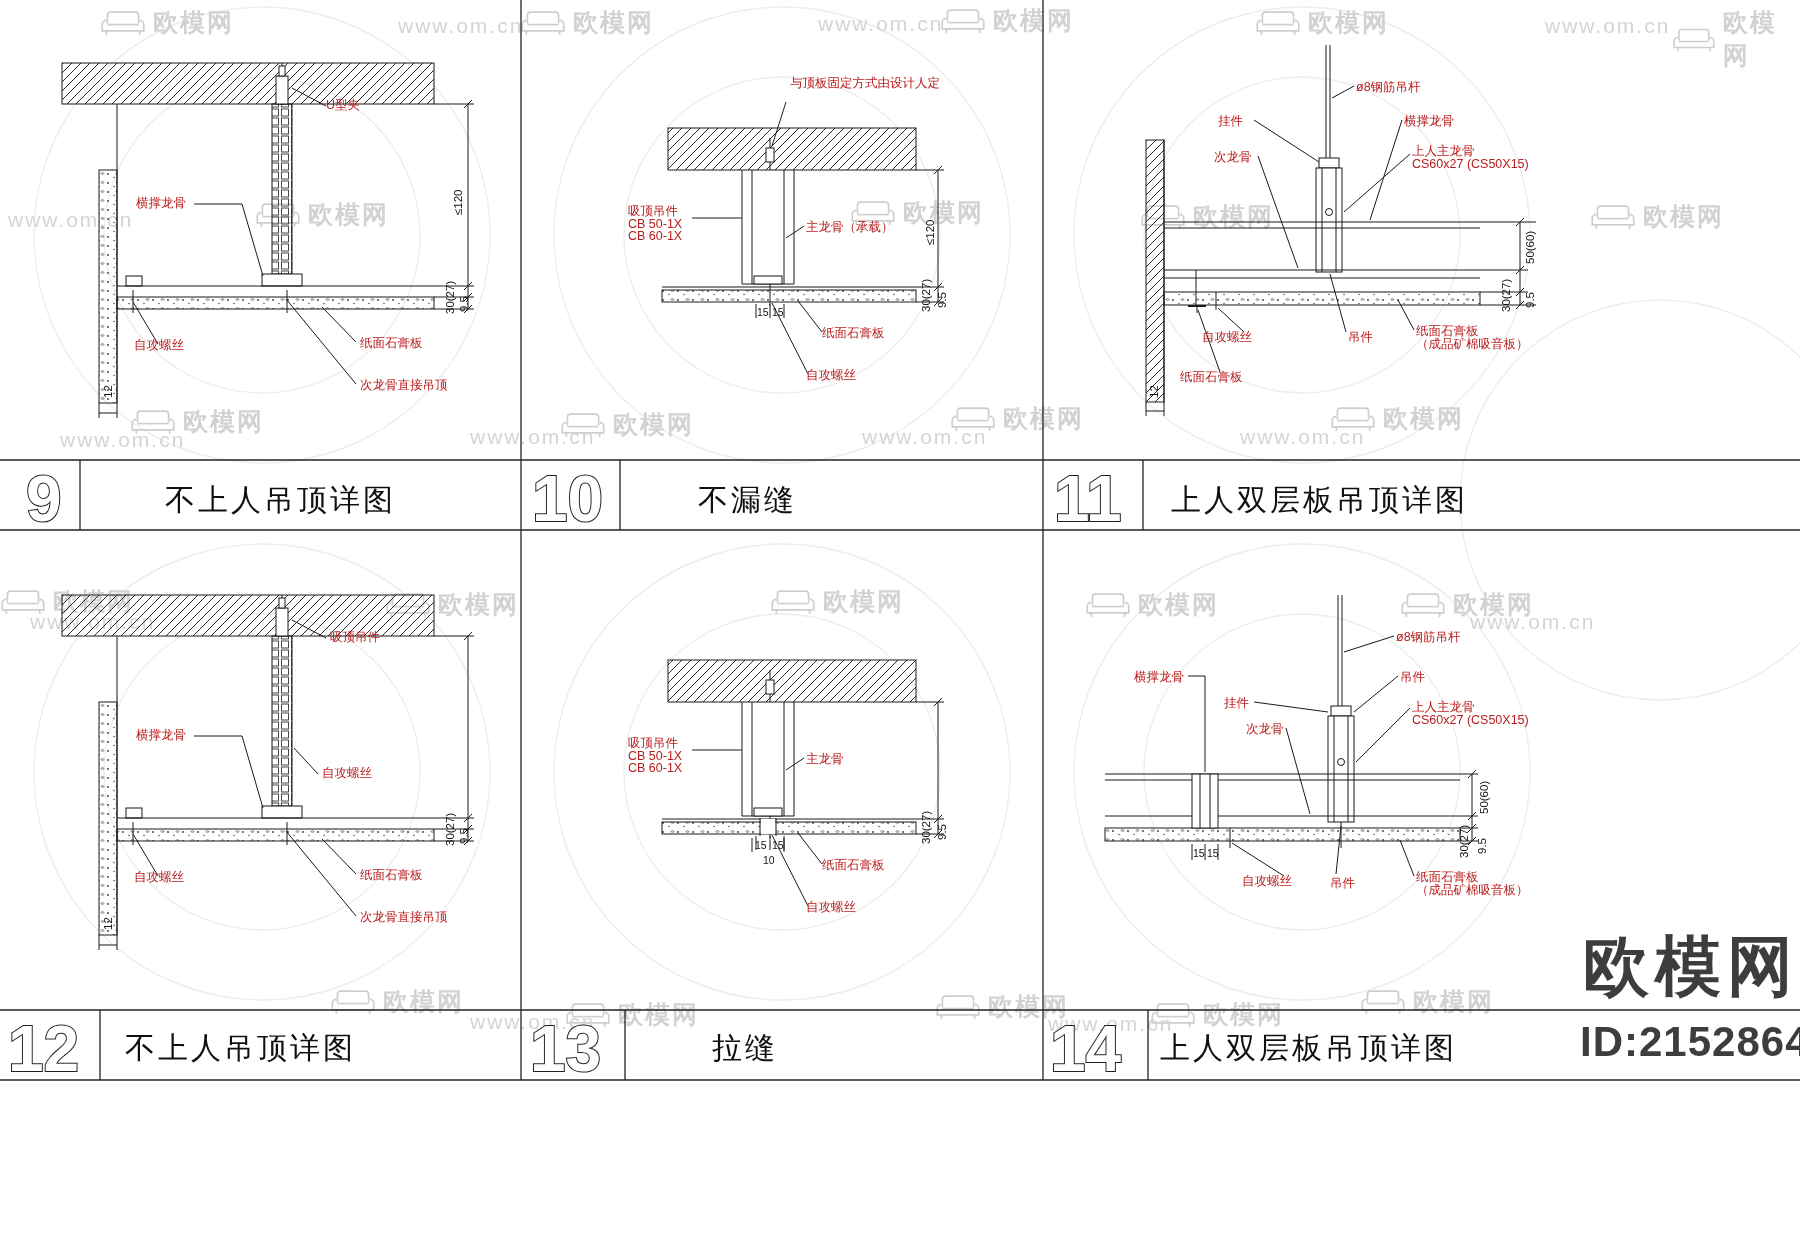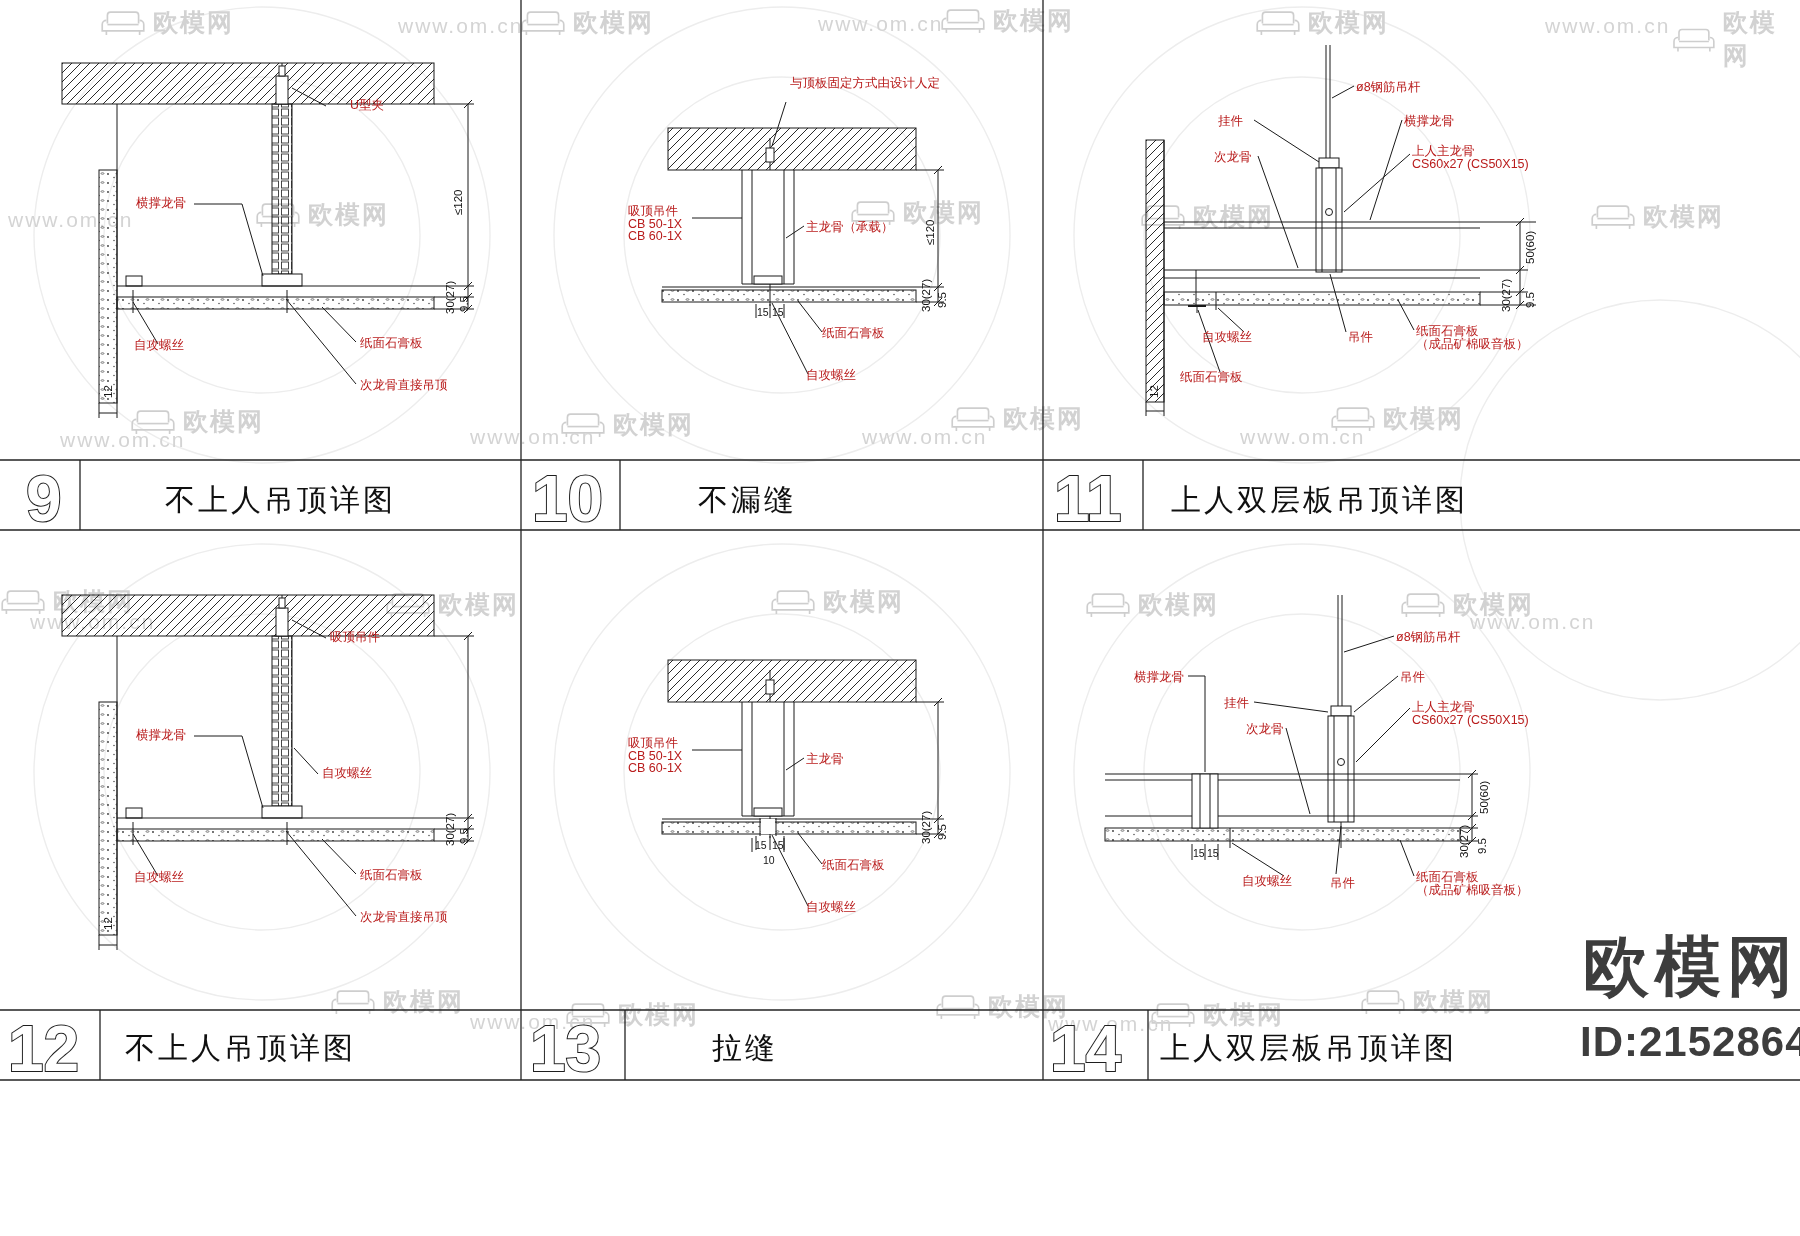--- a/index.html
+++ b/index.html
@@ -415,21 +415,21 @@
       <text x="26" y="521">9</text>
       <text x="532" y="521">10</text>
       <text x="1054" y="521">11</text>
       <text x="8" y="1071">12</text>
       <text x="530" y="1071">13</text>
       <text x="1050" y="1071">14</text>
     </g>
   </svg>
 
   <div>
-    <span class="lbl" style="left:350px;top:98px">U型夹</span>
+    <span class="lbl" style="left:326px;top:98px">U型夹</span>
     <span class="lbl" style="left:136px;top:196px">横撑龙骨</span>
     <span class="lbl" style="left:134px;top:338px">自攻螺丝</span>
     <span class="lbl" style="left:360px;top:336px">纸面石膏板</span>
     <span class="lbl" style="left:360px;top:378px">次龙骨直接吊顶</span>
     <span class="dim" style="left:452px;top:215px">≤120</span>
     <span class="dim" style="left:444px;top:314px">30(27)</span>
     <span class="dim" style="left:458px;top:312px">9.5</span>
     <span class="dim" style="left:102px;top:398px">12</span>
   </div>
 

